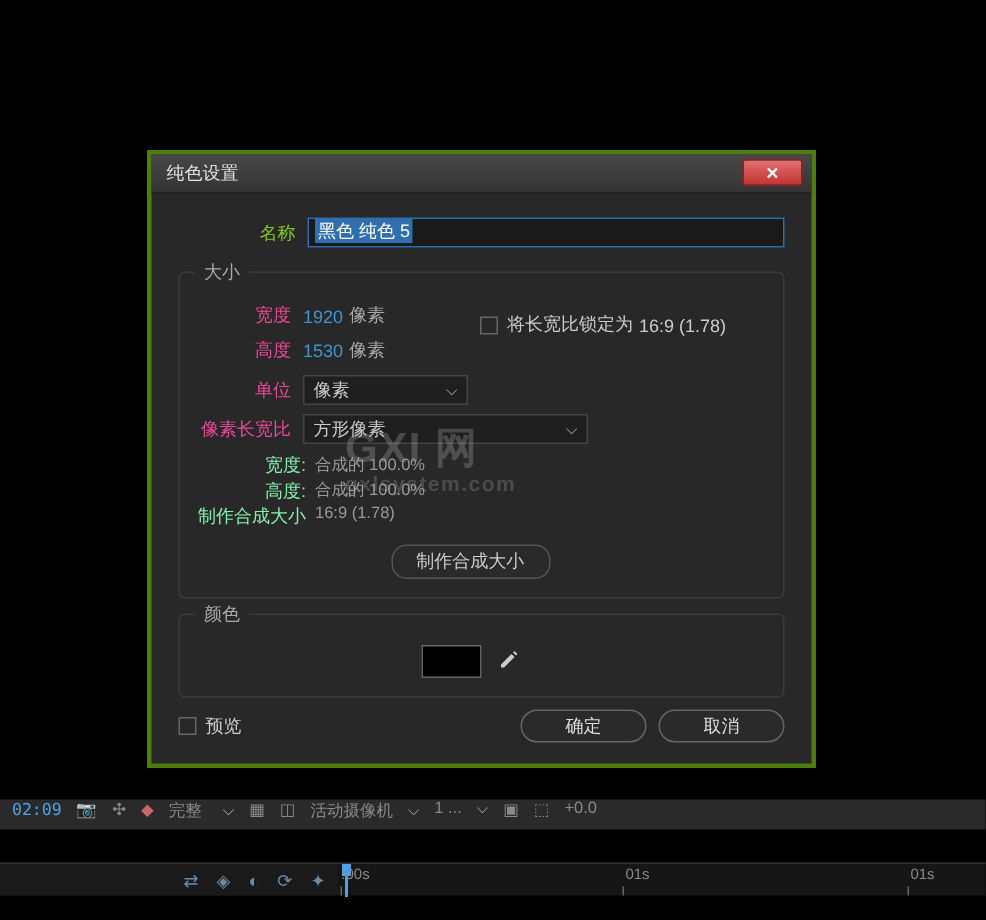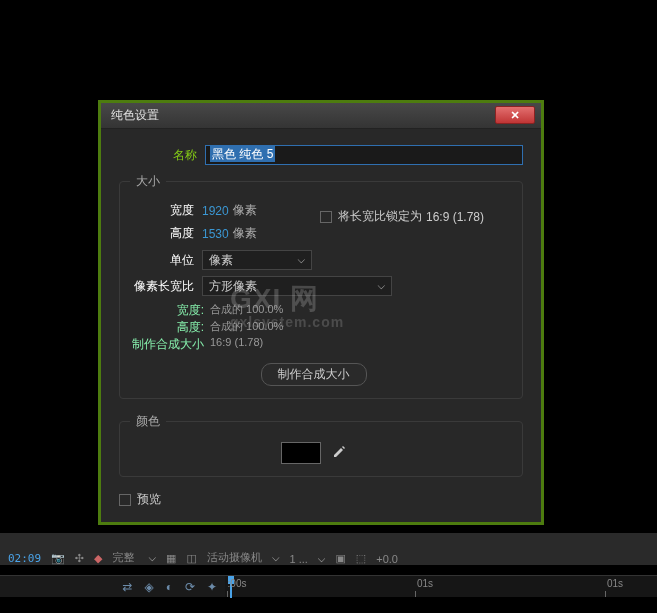--- a/index.html
+++ b/index.html
@@ -62,28 +62,28 @@
       font-size: 12px;
     }
     .name-input .sel {
       background: #2f6fb0;
       padding: 1px 2px;
     }
     fieldset {
       border: 1px solid #3a3a3a;
       border-radius: 4px;
       padding: 12px 25px 12px 10px;
-      margin-bottom: 14px;
+      margin-bottom: 2px;
       position: relative;
     }
     legend { font-size: 12px; color: #aaa; padding: 0 6px; }
     .val-link { color: #3b97d3; text-decoration: underline dotted transparent; cursor: pointer; }
     .unit-txt { color: #aaa; margin-left: 4px; }
     .dim-row { display: flex; align-items: center; margin-bottom: 6px; }
-    .dim-label { width: 72px; text-align: right; padding-right: 8px; color: #ffffff; }
+    .dim-label { width: 72px; text-align: right; padding-right: 8px; color: #ec4899; }
     .lock-wrap { position:absolute; left: 200px; top: 18px; display: flex; align-items: center; }
     .lock-cb {
       width: 12px; height: 12px; border: 1px solid #666; display: inline-block; margin-right: 6px;
     }
     .dropdown {
       display: flex; align-items: center; justify-content: space-between;
       background: #1f1f1f; border: 1px solid #444; height: 20px; padding: 0 6px;
       min-width: 160px; cursor: pointer;
     }
     .chev { color: #aaa; font-size: 10px; }
@@ -111,22 +111,22 @@
       font-size: 28px;
       color: rgba(200,200,200,0.25);
       font-weight: bold;
       pointer-events: none;
       letter-spacing: 1px;
     }
     .watermark .sub { font-size: 14px; display:block; margin-top:-4px; color:rgba(200,200,200,0.22); }
     
     .toolbar {
       position: absolute;
-      left: 0; right:0; top: 533px; height: 32px;
-      background: #2a2a2a; display:flex; align-items:flex-end; gap:10px;
+      left: 0; right:0; top: 533px; height: 20px;
+      background: #2a2a2a; display:flex; align-items:flex-start; gap:10px;
       padding: 0 8px; font-size:11px; color:#888;
     }
     .tb-item { display:flex; align-items:center; gap:4px; }
     
     .timeline {
       position:absolute; left:0; right:0; top:575px; height:22px;
       background:#161616; border-top:1px solid #333;
     }
     .tl-left { position:absolute; left:0; top:0; width:225px; height:100%; background:#1a1a1a;
       display:flex; align-items:center; justify-content:flex-end; gap:12px; padding-right:8px; }
@@ -220,20 +220,24 @@
               <path d="M12 2l2 2-1 1-2-2 1-1zM10 4l2 2-7 7H3v-2l7-7z" fill="#ccc"></path>
             </svg>
         </span>
       </div>
     </fieldset>
 
     <div class="bottom-row">
       <div class="preview-wrap">
         <span class="preview-cb"></span>
         <span>预览</span>
+      </div>
+      <div class="btns">
+        <div class="pill-btn">确定</div>
+        <div class="pill-btn">取消</div>
       </div>
     </div>
   </div>
 </div>
 
 <div class="watermark">
   <span>GXI 网</span>
   <span class="sub">gxlsystem.com</span>
 </div>
 

